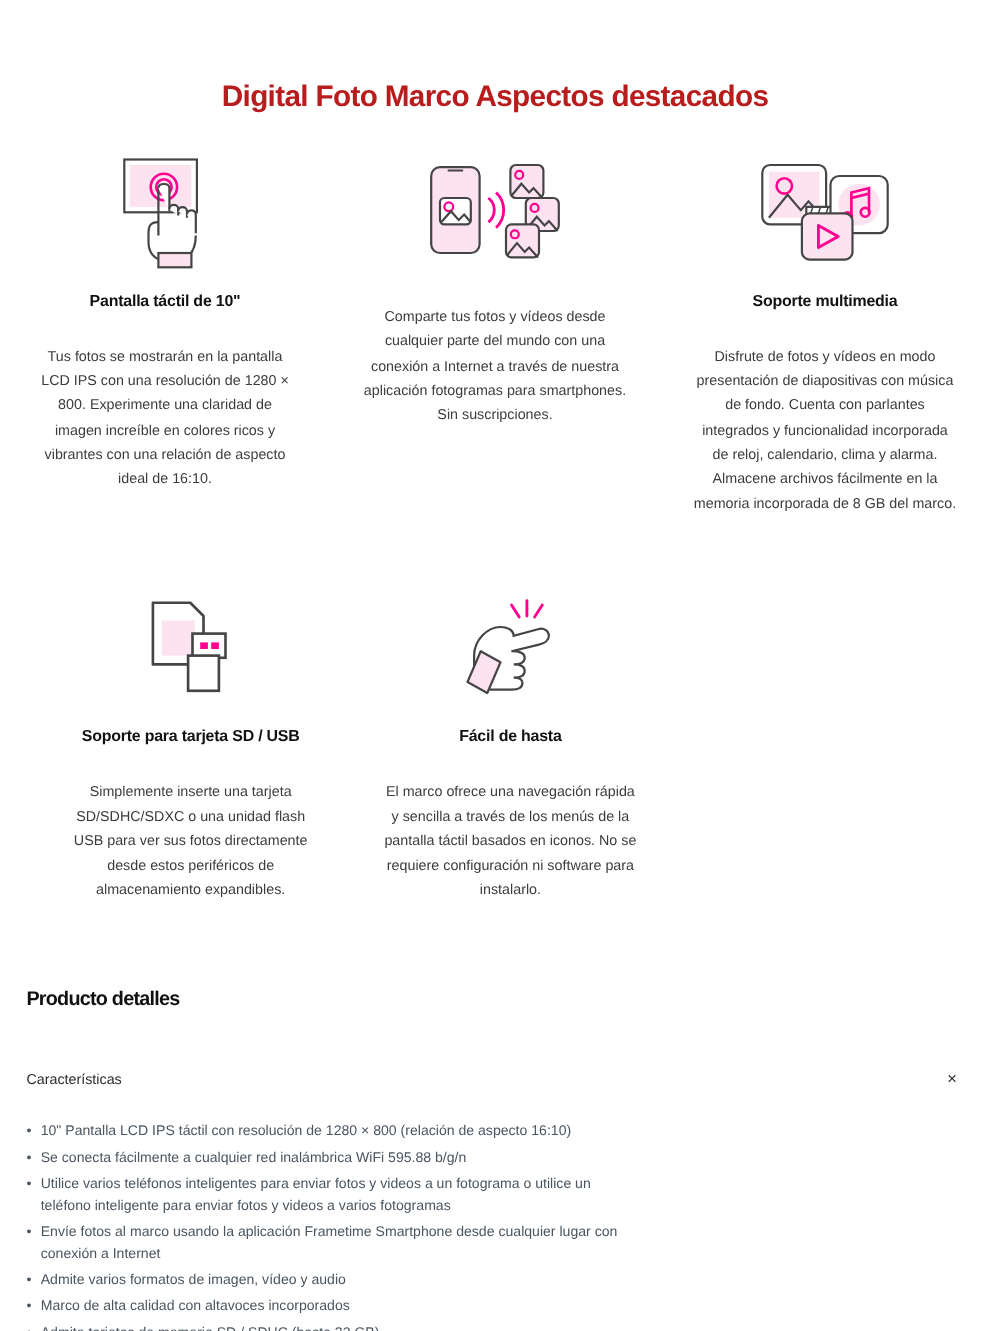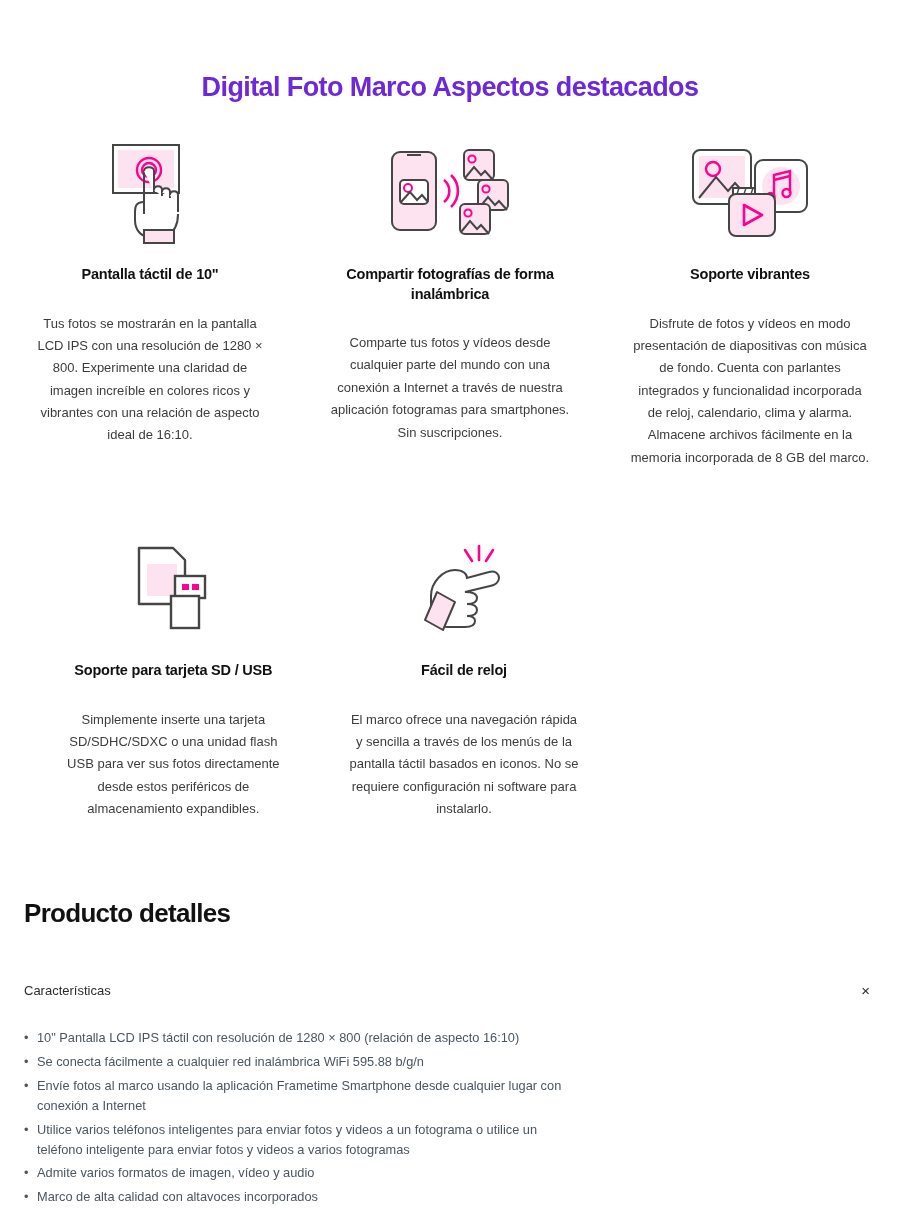--- a/index.html
+++ b/index.html
@@ -19,21 +19,21 @@
 
   
   .highlights {
     padding-top: 72px;
   }
   .main-title {
     text-align: center;
     font-size: 27px;
     font-weight: 700;
     letter-spacing: -0.6px;
-    color: #6d28d9;
+    color: #b91c1c;
     margin: 0 0 34px 0;
     font-family: "Liberation Sans", sans-serif;
   }
 
   .feature-row {
     display: flex;
     width: 900px;
   }
   .feature-col {
     width: 300px;
@@ -73,21 +73,21 @@
     margin-top: 52px;
     padding-left: 28px;
   }
 
   
   .details-section {
     margin-top: 66px;
     padding: 0 24px;
   }
   .details-title {
-    font-size: 26px;
+    font-size: 18px;
     font-weight: 700;
     letter-spacing: -0.7px;
     color: #111111;
     margin: 0 0 52px 0;
   }
   .panel-head {
     display: flex;
     align-items: center;
     justify-content: space-between;
     padding-bottom: 6px;
@@ -182,21 +182,20 @@
             <circle cx="100" cy="47" r="3.6" fill="none" stroke="#FF0090" stroke-width="2"></circle>
             <path d="M93 66 l9 -11 l7 8 l4 -4 l8 9" fill="none" stroke="#454545" stroke-width="2"></path>
           </g>
           <g>
             <rect x="74" y="62" width="30" height="30" rx="5" fill="#FDE3EF" stroke="#454545" stroke-width="2"></rect>
             <circle cx="82" cy="71" r="3.6" fill="none" stroke="#FF0090" stroke-width="2"></circle>
             <path d="M75 90 l9 -11 l7 8 l4 -4 l8 9" fill="none" stroke="#454545" stroke-width="2"></path>
           </g>
         </svg>
       </div>
-      <div class="feature-title">Compartir fotografías de forma inalámbrica</div>
       <p class="feature-desc">Comparte tus fotos y vídeos desde cualquier parte del mundo con una conexión a Internet a través de nuestra aplicación fotogramas para smartphones. Sin suscripciones.</p>
     </div>
 
     <div class="feature-col">
       <div class="icon-wrap">
         <svg width="122" height="100" viewBox="0 0 122 100">
 
           <rect x="4" y="8" width="58" height="54" rx="7" fill="#ffffff" stroke="#454545" stroke-width="2"></rect>
           <rect x="10" y="14" width="46" height="42" fill="#FDE3EF"></rect>
           <circle cx="24" cy="27" r="7" fill="none" stroke="#FF0090" stroke-width="2.4"></circle>
@@ -209,21 +208,21 @@
           <circle cx="92" cy="44" r="19" fill="#FDE3EF"></circle>
           <path d="M85 55 V33 l16 -4 v22" fill="none" stroke="#FF0090" stroke-width="2.4"></path>
           <path d="M85 38 l16 -4" fill="none" stroke="#FF0090" stroke-width="2.4"></path>
           <circle cx="81.5" cy="55" r="4" fill="none" stroke="#FF0090" stroke-width="2.4"></circle>
           <circle cx="97.5" cy="51" r="4" fill="none" stroke="#FF0090" stroke-width="2.4"></circle>
 
           <rect x="40" y="52" width="46" height="42" rx="7" fill="#FDE3EF" stroke="#454545" stroke-width="2"></rect>
           <path d="M55 63 l18 10 l-18 10 z" fill="none" stroke="#FF0090" stroke-width="2.6" stroke-linejoin="round"></path>
         </svg>
       </div>
-      <div class="feature-title">Soporte vibrantes</div>
+      <div class="feature-title">Soporte multimedia</div>
       <p class="feature-desc">Disfrute de fotos y vídeos en modo presentación de diapositivas con música de fondo. Cuenta con parlantes integrados y funcionalidad incorporada de reloj, calendario, clima y alarma. Almacene archivos fácilmente en la memoria incorporada de 8 GB del marco.</p>
     </div>
 
   </div>
 
   <div class="feature-row row-2">
 
     <div class="feature-col">
       <div class="icon-wrap">
         <svg width="88" height="92" viewBox="0 0 88 92">
@@ -253,41 +252,41 @@
           <path d="M16 54 C16 40 28 28 40 28 C48 28 52 32 52 36
                    L74 30 C80 28 84 32 84 36 C84 40 80 43 75 44
                    L50 50
                    C58 50 62 52 62 56 C62 60 58 62 52 62
                    C58 62 62 64 62 68 C62 72 58 74 52 74
                    C57 74 60 76 60 79 C60 83 56 85 50 85
                    L32 85 C22 85 16 74 16 62 Z" fill="#ffffff" stroke="#454545" stroke-width="2"></path>
           <path d="M22 50 L10 78 L28 88 L40 60 Z" fill="#FDE3EF" stroke="#454545" stroke-width="2" stroke-linejoin="round"></path>
         </svg>
       </div>
-      <div class="feature-title">Fácil de reloj</div>
+      <div class="feature-title">Fácil de hasta</div>
       <p class="feature-desc">El marco ofrece una navegación rápida y sencilla a través de los menús de la pantalla táctil basados en iconos. No se requiere configuración ni software para instalarlo.</p>
     </div>
 
     <div class="feature-col"></div>
 
   </div>
 </div>
 
 <div class="details-section">
   <h2 class="details-title">Producto detalles</h2>
 
   <div class="panel-head">
     <span class="panel-head-label">Características</span>
     <span class="close-x">×</span>
   </div>
 
   <ul class="bullet-list">
     <li>10" Pantalla LCD IPS táctil con resolución de 1280 × 800 (relación de aspecto 16:10)</li>
     <li>Se conecta fácilmente a cualquier red inalámbrica WiFi 595.88 b/g/n</li>
+    <li>Utilice varios teléfonos inteligentes para enviar fotos y videos a un fotograma o utilice un teléfono inteligente para enviar fotos y videos a varios fotogramas</li>
     <li>Envíe fotos al marco usando la aplicación Frametime Smartphone desde cualquier lugar con conexión a Internet</li>
-    <li>Utilice varios teléfonos inteligentes para enviar fotos y videos a un fotograma o utilice un teléfono inteligente para enviar fotos y videos a varios fotogramas</li>
     <li>Admite varios formatos de imagen, vídeo y audio</li>
     <li>Marco de alta calidad con altavoces incorporados</li>
     <li>Admite tarjetas de memoria SD / SDHC (hasta 32 GB)</li>
     <li>Memoria incorporada de 8 GB con soporte para tarjeta SD/SDHC</li>
 
   </ul>
 </div>
 
 </body></html>

